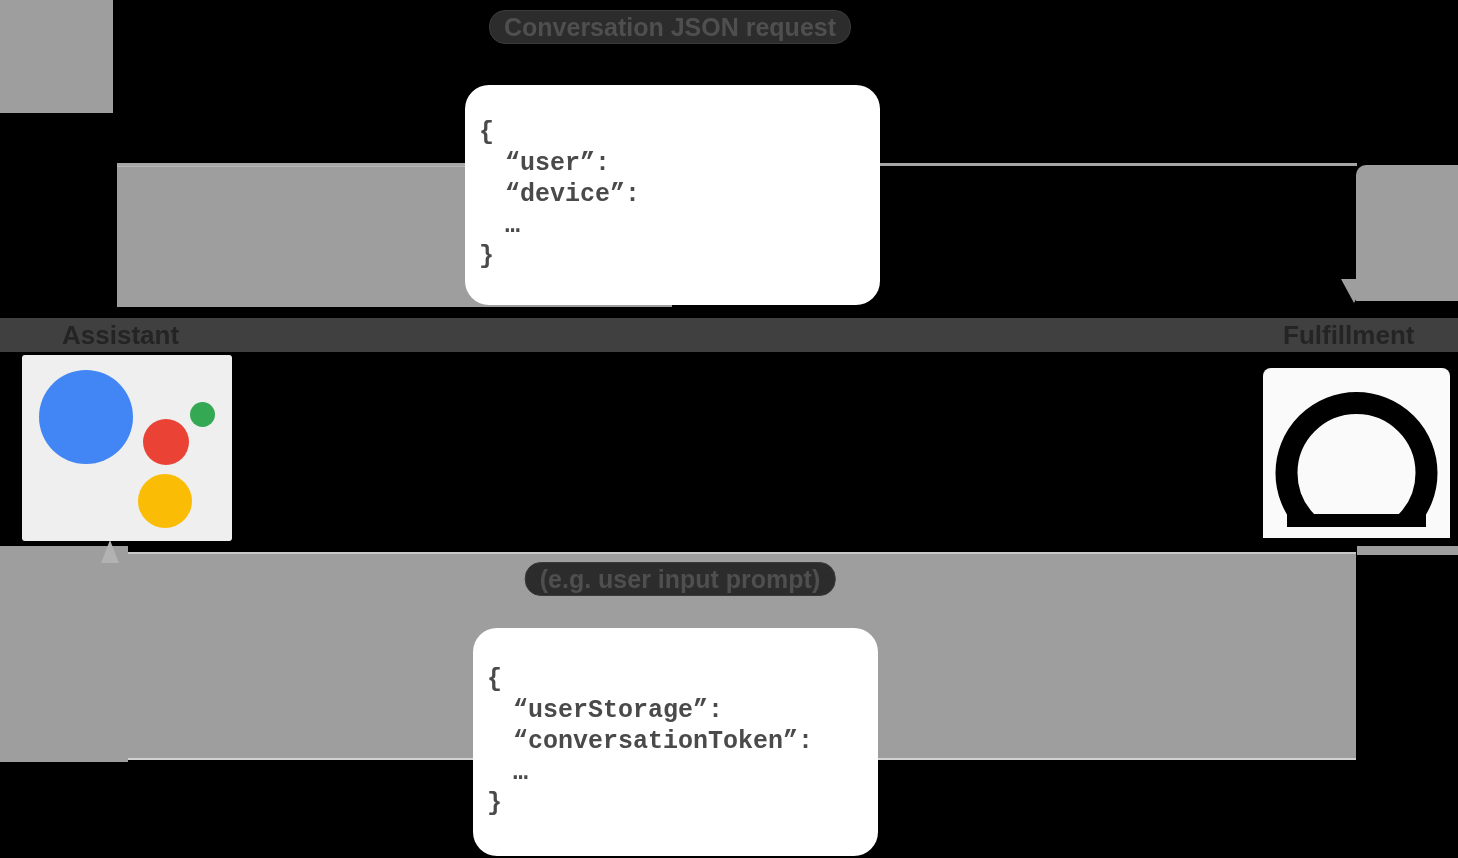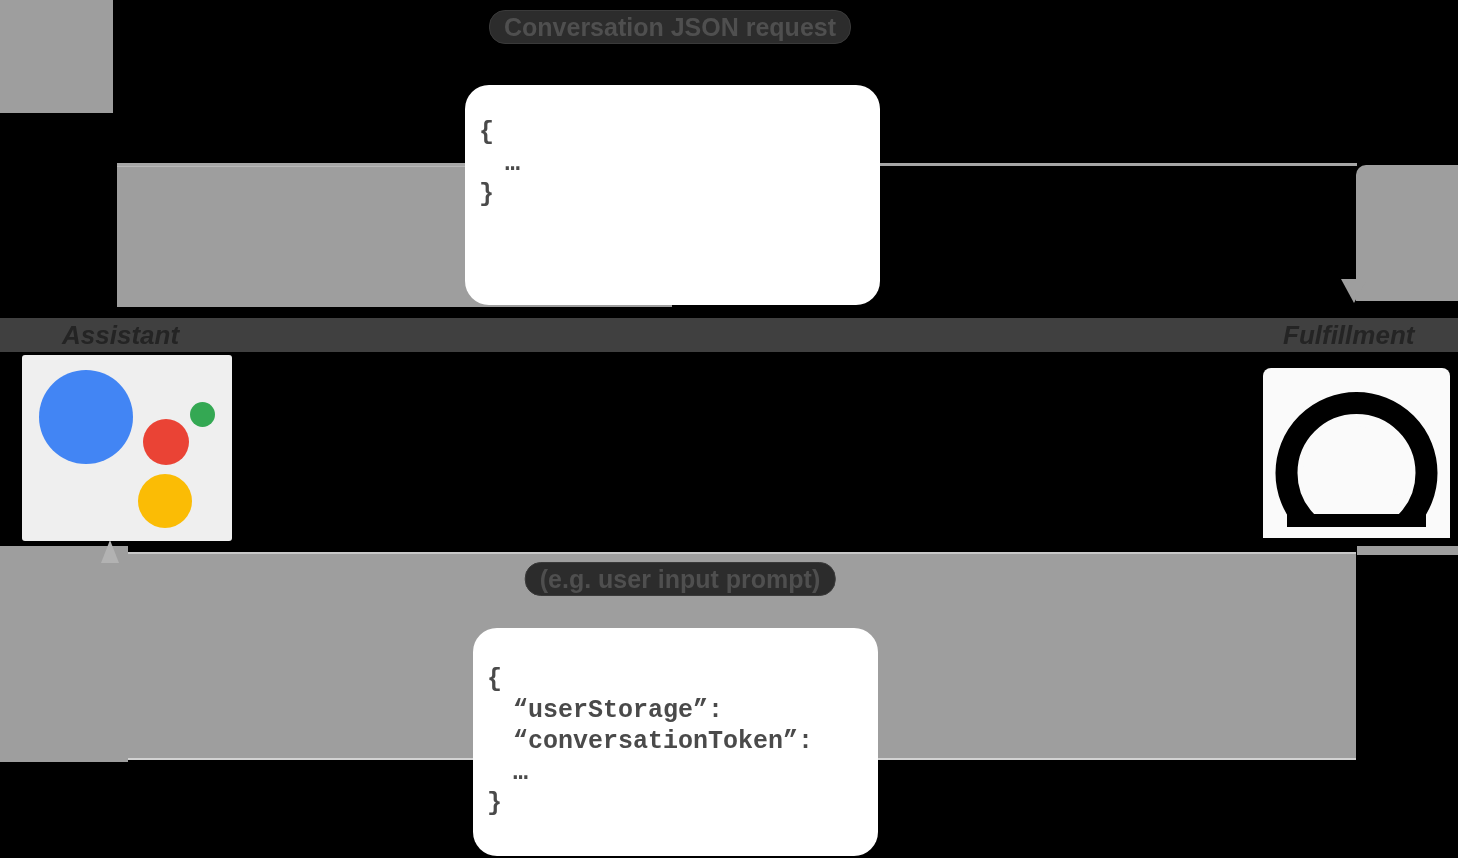--- a/index.html
+++ b/index.html
@@ -20,21 +20,21 @@
   .band-m{left:128px;top:552px;width:1228px;height:208px;box-sizing:border-box;
           border-top:2px solid #C8C8C8;border-bottom:2px solid #D2D2D2;}
   .band-r{left:1357px;top:546px;width:101px;height:9px;}
   .tri-up{left:101px;top:540px;width:0;height:0;
           border-left:9px solid transparent;border-right:9px solid transparent;
           border-bottom:23px solid #B2B2B2;}
 
   
   .label-band{left:0;top:318px;width:1458px;height:34px;background:#404040;z-index:1;}
   .actor-label{position:absolute;top:0;height:34px;line-height:34px;
-               font-size:26px;font-weight:700;color:#242424;font-style:italic;}
+               font-size:26px;font-weight:700;color:#242424;}
   .actor-label.assistant{left:62px;}
   .actor-label.fulfillment{left:1283px;}
 
   
   .captions{z-index:3;transform:translateX(-50%);text-align:right;}
   .captions .pill{display:block;margin:2px auto;background:#2C2C2C;border:1px solid #3A3A3A;
      border-radius:16px;padding:1px 14px;font-size:25px;font-weight:700;line-height:30px;
      color:#4F4F4F;white-space:nowrap;width:max-content;}
   .captions-top{left:670px;top:8px;}
   .captions-bottom{left:680px;top:560px;}
@@ -80,20 +80,22 @@
 <div class="abs captions captions-top">
   <span class="pill">Conversation JSON request</span>
 </div>
 
 <div class="abs captions captions-bottom">
   <span class="pill">(e.g. user input prompt)</span>
 </div>
 
 <div class="abs json-box json-top">
   <div class="row">{</div>
+  <div class="row indent">“user”:</div>
+  <div class="row indent">“device”:</div>
   <div class="row indent">…</div>
   <div class="row">}</div>
 </div>
 
 <div class="abs json-box json-bottom">
   <div class="row">{</div>
   <div class="row indent">“userStorage”:</div>
   <div class="row indent">“conversationToken”:</div>
   <div class="row indent">…</div>
   <div class="row">}</div>

